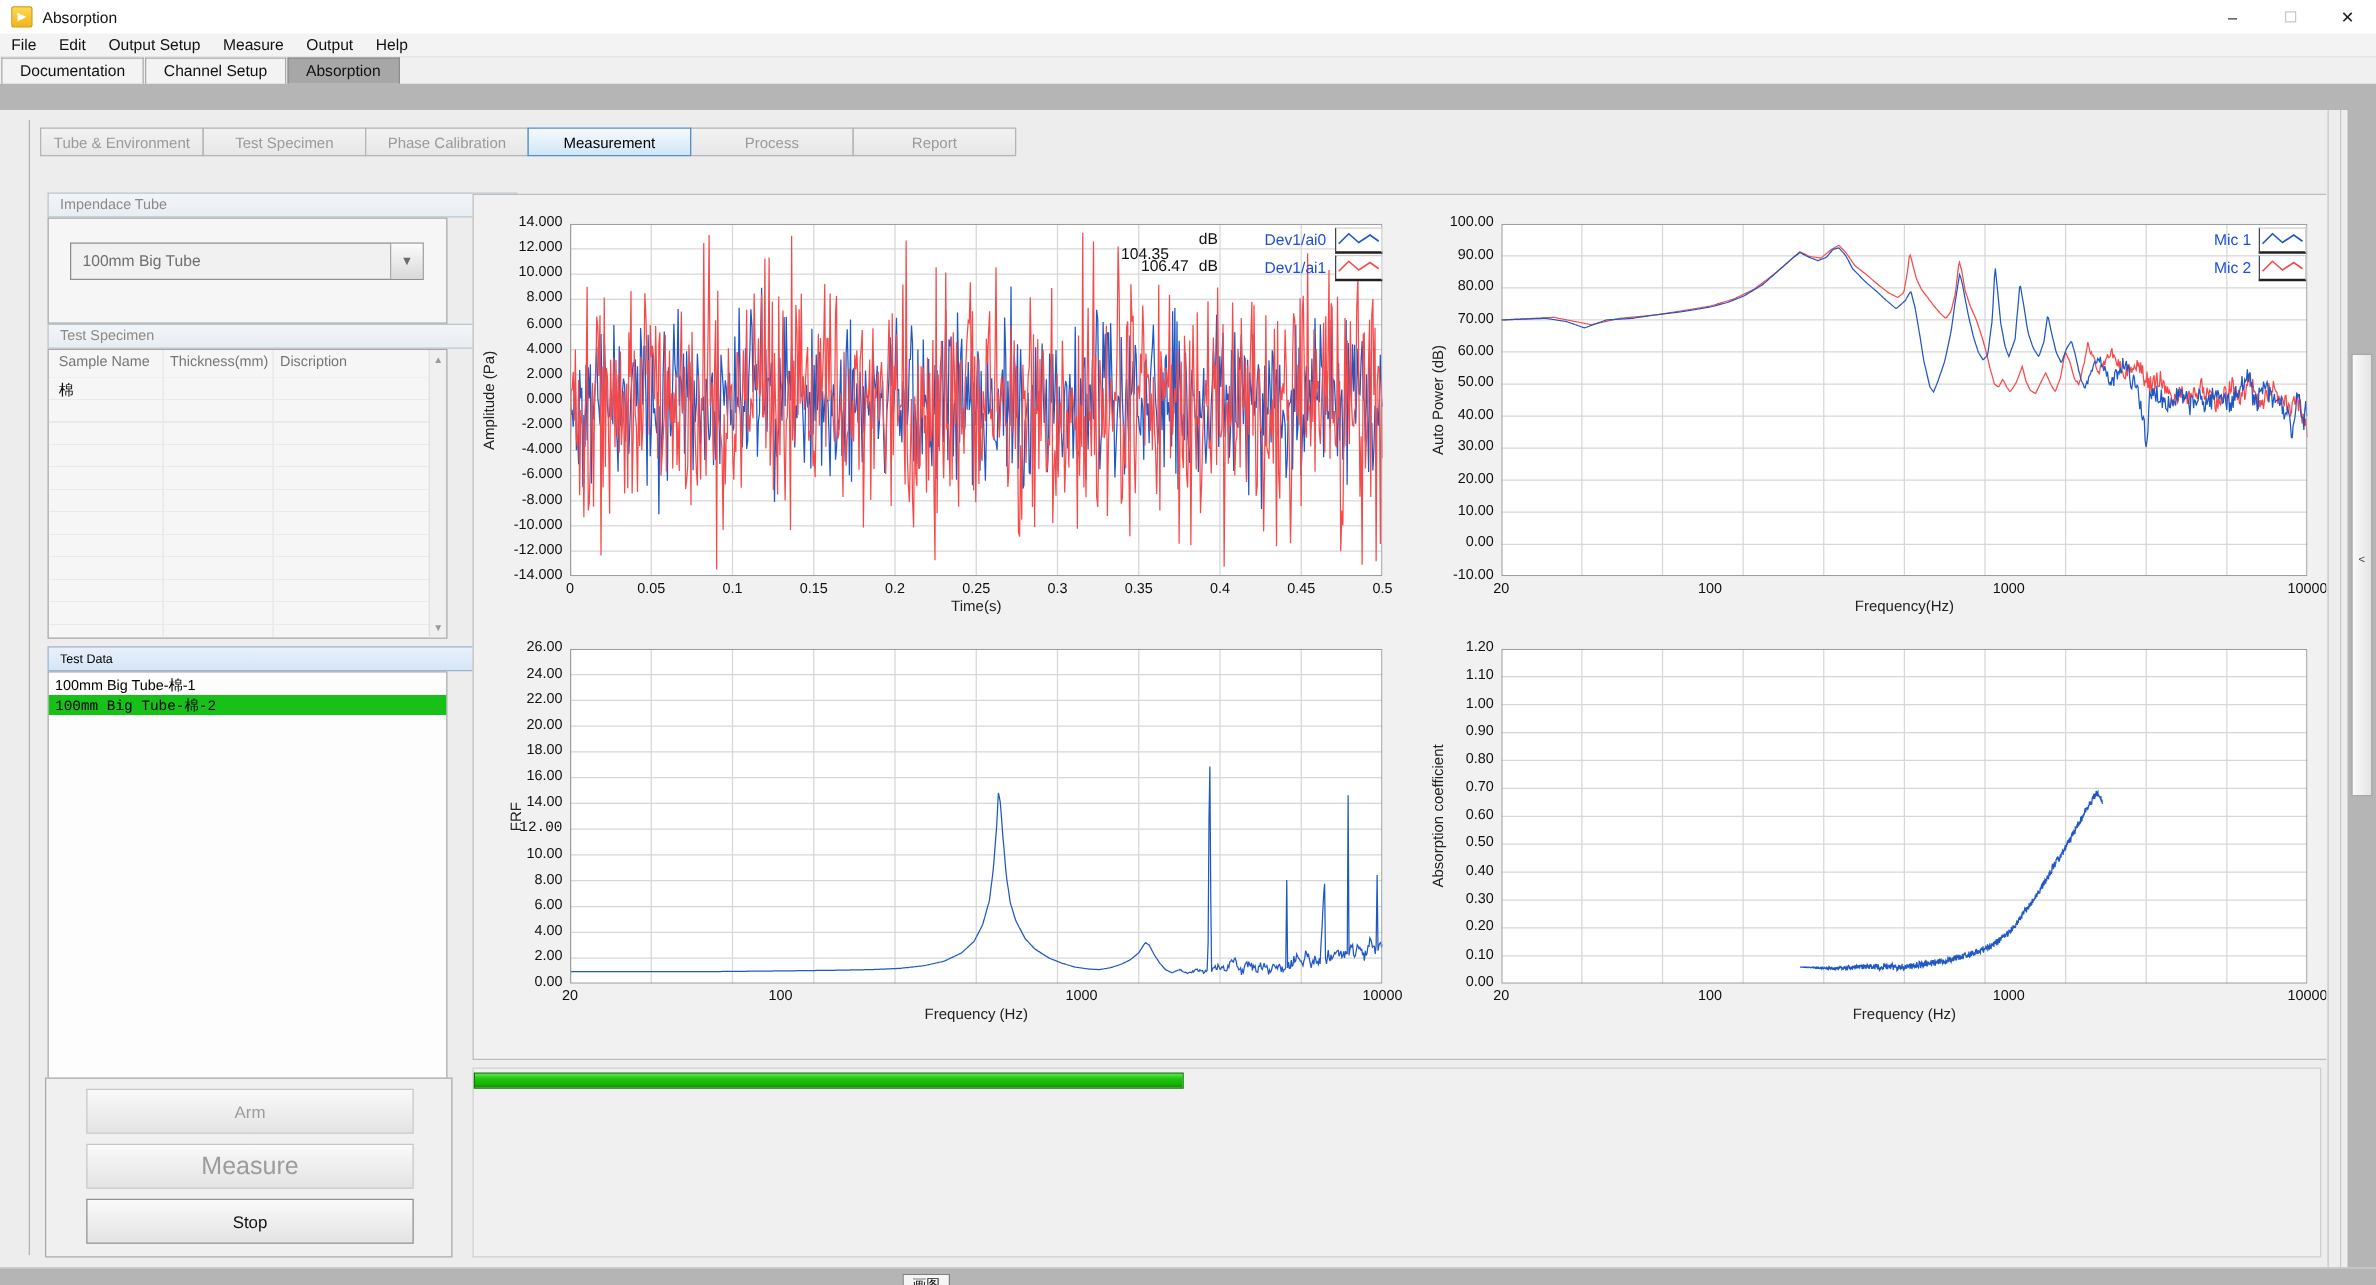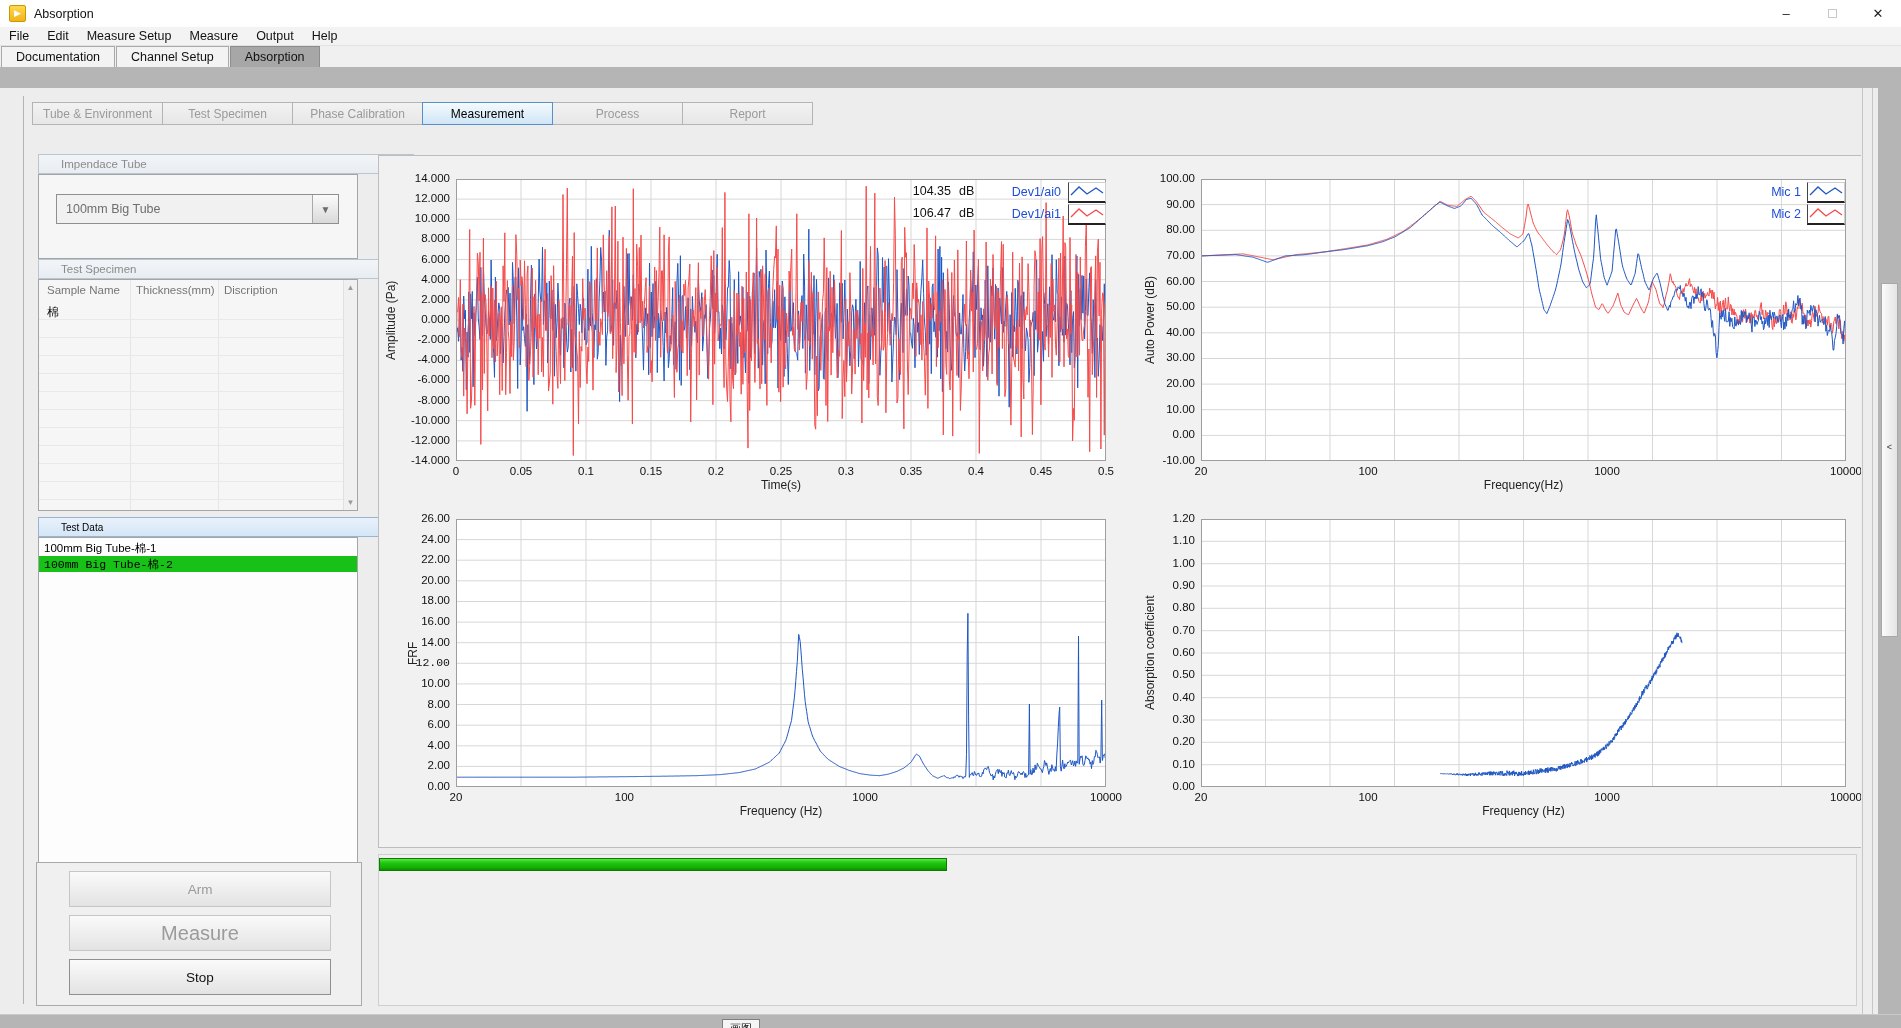--- a/index.html
+++ b/index.html
@@ -29,21 +29,21 @@
   
   #page { position:absolute; left:0; top:88px; width:1901px; height:926px; background:#ededed; }
   #left-rule { position:absolute; left:23px; top:8px; width:1px; height:908px; background:#b3b3b3; }
 
   
   #subtabs { position:absolute; left:32px; top:14px; display:flex; }
   .subtab { width:131px; height:23px; display:flex; align-items:center; justify-content:center; font-size:12px; color:#9a9a9a; background:linear-gradient(#f2f2f2,#e7e7e7); border:1px solid #b4b4b4; margin-right:-1px; }
   .subtab.active { color:#000; background:linear-gradient(#f5fafd,#cfe6f7); border:1px solid #5591c8; position:relative; z-index:2; }
 
   
-  .grp-header { position:absolute; left:38px; width:376px; height:20px; background:linear-gradient(#f2f5f8,#e8edf2); border:1px solid #b9c6d2; font-size:11.5px; color:#8a8a8a; display:flex; align-items:center; padding-left:22px; }
+  .grp-header { position:absolute; left:38px; width:376px; height:20px; background:linear-gradient(#f2f5f8,#e8edf2); border:1px solid #b9c6d2; font-size:11.5px; color:#8a8a8a; display:flex; align-items:center; padding-left:9px; }
   #imp-box { position:absolute; left:38px; top:86px; width:320px; height:85px; background:#f6f6f6; border:1px solid #a5a5a5; }
   #imp-select { position:absolute; left:17px; top:19px; width:283px; height:30px; background:#f1f1f1; border:1px solid #8f8f8f; display:flex; align-items:center; }
   #imp-select .sel-text { flex:1; font-size:12.5px; color:#6e6e6e; padding-left:9px; }
   #imp-select .sel-btn { width:26px; height:100%; background:linear-gradient(#fbfbfb,#d9d9d9); border-left:1px solid #a8a8a8; display:flex; align-items:center; justify-content:center; color:#6b6b6b; font-size:10px; }
 
   #spec-table { position:absolute; left:38px; top:191px; width:320px; height:232px; background:#f6f6f6; border:1px solid #a5a5a5; overflow:hidden; }
   #spec-cols { position:absolute; left:0; top:0; width:100%; height:22px; font-size:11.5px; color:#757575; }
   #spec-cols span { position:absolute; top:4px; }
   .spec-vline { position:absolute; top:0; width:1px; height:100%; background:#e6e6e6; }
   #spec-rows { position:absolute; left:0; top:22px; right:14px; bottom:0; background:repeating-linear-gradient(to bottom, rgba(0,0,0,0) 0 17px, #e9e9e9 17px 18px); }
@@ -110,21 +110,21 @@
         </div>
       <div class="winbtn">
           <span>✕</span>
         </div>
     </div>
   </div>
 
   <div id="menubar">
     <span class="menu-item">File</span>
     <span class="menu-item">Edit</span>
-    <span class="menu-item">Measure Setup</span>
+    <span class="menu-item">Output Setup</span>
     <span class="menu-item">Measure</span>
     <span class="menu-item">Output</span>
     <span class="menu-item">Help</span>
   </div>
 
   <div id="tabbar">
     <div class="top-tab">Documentation</div>
     <div class="top-tab">Channel Setup</div>
     <div class="top-tab active">Absorption</div>
   </div>
@@ -216,21 +216,21 @@
               <line x1="455.0" y1="0" x2="455.0" y2="282"></line>
               <line x1="520.0" y1="0" x2="520.0" y2="282"></line>
               <line x1="585.0" y1="0" x2="585.0" y2="282"></line>
             </g>
             <polyline points="0.0,137.2 0.9,152.9 1.7,148.8 2.6,162.3 3.4,137.0 4.3,126.7 5.1,181.2 6.0,168.3 6.9,192.4 7.7,117.0 8.6,139.8 9.4,131.2 10.3,210.7 11.1,153.1 12.0,178.3 12.8,112.9 13.7,173.4 14.6,114.9 15.4,139.8 16.3,112.4 17.1,207.8 18.0,133.8 18.8,156.5 19.7,142.2 20.6,114.8 21.4,98.3 22.3,140.0 23.1,147.2 24.0,160.5 24.8,88.3 25.7,142.8 26.5,156.5 27.4,88.1 28.3,118.2 29.1,129.4 30.0,146.9 30.8,154.9 31.7,153.6 32.5,131.9 33.4,141.4 34.3,160.4 35.1,81.0 36.0,133.9 36.8,159.9 37.7,174.1 38.5,198.4 39.4,98.1 40.3,161.5 41.1,154.1 42.0,134.5 42.8,123.9 43.7,129.0 44.5,174.6 45.4,141.8 46.2,151.4 47.1,184.0 48.0,157.4 48.8,134.0 49.7,121.8 50.5,110.9 51.4,114.6 52.2,108.4 53.1,146.0 54.0,114.1 54.8,156.5 55.7,165.8 56.5,83.4 57.4,105.1 58.2,144.8 59.1,98.2 59.9,97.9 60.8,141.3 61.7,209.5 62.5,88.8 63.4,127.7 64.2,186.0 65.1,161.5 65.9,102.0 66.8,151.5 67.7,147.7 68.5,159.6 69.4,167.6 70.2,135.0 71.1,232.3 71.9,145.6 72.8,171.5 73.6,184.8 74.5,120.6 75.4,86.2 76.2,114.6 77.1,163.7 77.9,205.6 78.8,114.9 79.6,141.1 80.5,169.9 81.4,160.8 82.2,124.3 83.1,80.1 83.9,112.0 84.8,122.3 85.6,122.5 86.5,68.2 87.4,145.6 88.2,121.7 89.1,125.9 89.9,150.8 90.8,103.8 91.6,184.0 92.5,159.3 93.3,102.0 94.2,138.5 95.1,139.8 95.9,110.9 96.8,151.4 97.6,123.0 98.5,197.2 99.3,125.4 100.2,158.8 101.1,143.3 101.9,104.1 102.8,123.1 103.6,151.2 104.5,176.3 105.3,140.5 106.2,149.3 107.0,138.3 107.9,188.9 108.8,124.1 109.6,127.1 110.5,158.9 111.3,173.1 112.2,168.3 113.0,125.4 113.9,119.1 114.8,193.0 115.6,150.1 116.5,188.7 117.3,128.9 118.2,107.0 119.0,140.4 119.9,192.2 120.8,104.8 121.6,116.6 122.5,129.5 123.3,145.6 124.2,125.2 125.0,131.2 125.9,153.8 126.7,127.6 127.6,119.5 128.5,161.1 129.3,148.9 130.2,165.7 131.0,163.4 131.9,90.2 132.7,151.4 133.6,138.7 134.5,146.7 135.3,67.3 136.2,133.7 137.0,148.9 137.9,178.7 138.7,145.8 139.6,150.6 140.4,99.6 141.3,180.2 142.2,173.3 143.0,122.9 143.9,101.5 144.7,68.5 145.6,82.2 146.4,134.7 147.3,113.0 148.2,133.1 149.0,112.2 149.9,186.4 150.7,158.2 151.6,151.7 152.4,94.3 153.3,51.2 154.2,152.7 155.0,152.6 155.9,145.1 156.7,100.8 157.6,166.3 158.4,123.5 159.3,123.6 160.1,129.9 161.0,111.3 161.9,127.5 162.7,158.5 163.6,222.6 164.4,156.1 165.3,186.4 166.1,175.9 167.0,163.8 167.9,107.3 168.7,140.7 169.6,157.5 170.4,107.3 171.3,74.7 172.1,146.0 173.0,74.4 173.8,121.7 174.7,129.5 175.6,117.8 176.4,141.2 177.3,95.7 178.1,126.7 179.0,154.9 179.8,178.9 180.7,145.4 181.6,155.5 182.4,105.0 183.3,108.2 184.1,118.2 185.0,137.7 185.8,138.4 186.7,162.8 187.5,191.1 188.4,146.3 189.3,128.8 190.1,146.9 191.0,144.0 191.8,134.6 192.7,195.8 193.5,84.1 194.4,168.6 195.3,113.1 196.1,157.7 197.0,104.6 197.8,149.2 198.7,136.6 199.5,102.6 200.4,108.5 201.3,193.6 202.1,134.0 203.0,159.0 203.8,142.5 204.7,131.8 205.5,140.3 206.4,142.5 207.2,167.7 208.1,202.0 209.0,133.0 209.8,154.0 210.7,128.4 211.5,137.9 212.4,188.7 213.2,179.6 214.1,156.6 215.0,165.1 215.8,138.5 216.7,108.6 217.5,185.7 218.4,151.4 219.2,142.6 220.1,190.4 220.9,104.1 221.8,84.4 222.7,124.5 223.5,201.2 224.4,76.7 225.2,206.4 226.1,117.7 226.9,116.3 227.8,151.6 228.7,149.0 229.5,127.6 230.4,159.2 231.2,152.5 232.1,118.8 232.9,147.4 233.8,190.7 234.7,130.0 235.5,167.4 236.4,117.4 237.2,138.5 238.1,137.8 238.9,153.4 239.8,142.1 240.6,157.8 241.5,163.7 242.4,100.7 243.2,120.8 244.1,132.4 244.9,127.7 245.8,113.7 246.6,172.1 247.5,159.1 248.4,135.8 249.2,139.5 250.1,125.6 250.9,168.9 251.8,199.4 252.6,186.0 253.5,149.6 254.3,140.8 255.2,123.1 256.1,90.9 256.9,129.7 257.8,96.6 258.6,154.6 259.5,138.4 260.3,107.7 261.2,75.3 262.1,133.1 262.9,132.8 263.8,169.7 264.6,149.0 265.5,175.0 266.3,125.8 267.2,135.1 268.1,170.0 268.9,104.6 269.8,160.8 270.6,147.8 271.5,108.6 272.3,108.4 273.2,81.5 274.0,95.5 274.9,189.9 275.8,144.2 276.6,158.1 277.5,192.1 278.3,100.6 279.2,195.9 280.0,173.6 280.9,148.0 281.8,184.4 282.6,92.7 283.5,146.4 284.3,136.9 285.2,143.7 286.0,150.4 286.9,108.2 287.7,178.9 288.6,169.3 289.5,194.0 290.3,151.6 291.2,152.1 292.0,113.0 292.9,204.3 293.7,117.2 294.6,178.5 295.5,172.1 296.3,114.0 297.2,106.0 298.0,93.9 298.9,174.8 299.7,131.1 300.6,69.2 301.4,124.1 302.3,189.2 303.2,92.4 304.0,98.1 304.9,90.3 305.7,119.6 306.6,186.1 307.4,144.9 308.3,141.0 309.2,204.8 310.0,71.1 310.9,123.5 311.7,174.9 312.6,104.3 313.4,92.0 314.3,143.7 315.2,168.6 316.0,162.4 316.9,122.3 317.7,148.7 318.6,110.7 319.4,149.0 320.3,140.8 321.1,102.5 322.0,209.1 322.9,127.1 323.7,149.1 324.6,161.3 325.4,128.7 326.3,102.0 327.1,110.0 328.0,197.5 328.9,117.8 329.7,164.0 330.6,151.5 331.4,174.3 332.3,205.5 333.1,167.1 334.0,102.1 334.8,152.3 335.7,149.0 336.6,131.2 337.4,123.6 338.3,162.6 339.1,171.9 340.0,173.4 340.8,174.5 341.7,181.2 342.6,131.9 343.4,164.8 344.3,137.2 345.1,127.6 346.0,116.6 346.8,169.5 347.7,75.0 348.6,107.1 349.4,194.1 350.3,125.8 351.1,149.0 352.0,161.6 352.8,50.2 353.7,191.5 354.5,163.4 355.4,105.7 356.3,120.3 357.1,155.2 358.0,96.5 358.8,195.9 359.7,141.7 360.5,100.4 361.4,139.0 362.3,211.8 363.1,209.3 364.0,158.0 364.8,153.5 365.7,144.7 366.5,135.3 367.4,198.8 368.2,200.3 369.1,133.4 370.0,128.8 370.8,171.0 371.7,181.4 372.5,98.9 373.4,149.9 374.2,148.7 375.1,133.8 376.0,138.2 376.8,147.7 377.7,95.8 378.5,132.0 379.4,159.4 380.2,150.7 381.1,124.4 381.9,198.8 382.8,176.0 383.7,103.8 384.5,111.6 385.4,143.2 386.2,104.2 387.1,159.9 387.9,137.8 388.8,101.0 389.7,148.9 390.5,197.9 391.4,130.2 392.2,153.5 393.1,163.8 393.9,186.8 394.8,171.2 395.7,133.8 396.5,125.8 397.4,129.5 398.2,179.8 399.1,138.0 399.9,120.3 400.8,150.4 401.6,131.2 402.5,187.7 403.4,158.8 404.2,82.4 405.1,180.1 405.9,181.1 406.8,182.2 407.6,188.1 408.5,123.7 409.4,145.9 410.2,123.9 411.1,110.4 411.9,106.9 412.8,204.3 413.6,136.0 414.5,180.5 415.3,129.1 416.2,129.1 417.1,159.8 417.9,108.6 418.8,156.4 419.6,143.5 420.5,112.9 421.3,68.9 422.2,76.2 423.1,148.7 423.9,196.3 424.8,174.0 425.6,161.8 426.5,78.6 427.3,123.4 428.2,88.0 429.1,133.5 429.9,87.3 430.8,87.3 431.6,152.5 432.5,79.7 433.3,114.2 434.2,154.9 435.0,141.1 435.9,203.0 436.8,179.8 437.6,159.7 438.5,138.1 439.3,139.0 440.2,155.8 441.0,90.6 441.9,140.7 442.8,163.4 443.6,200.6 444.5,138.0 445.3,124.2 446.2,152.1 447.0,173.7 447.9,89.5 448.7,137.2 449.6,133.9 450.5,109.9 451.3,136.5 452.2,97.0 453.0,106.5 453.9,153.9 454.7,154.3 455.6,164.2 456.5,169.3 457.3,139.3 458.2,147.2 459.0,188.8 459.9,111.5 460.7,108.7 461.6,153.3 462.5,143.6 463.3,175.5 464.2,125.9 465.0,110.7 465.9,98.5 466.7,80.9 467.6,114.6 468.4,141.0 469.3,152.3 470.2,176.3 471.0,162.0 471.9,141.0 472.7,115.0 473.6,165.2 474.4,118.9 475.3,194.7 476.2,108.2 477.0,104.8 477.9,152.7 478.7,142.7 479.6,158.2 480.4,135.2 481.3,178.2 482.1,70.0 483.0,151.8 483.9,67.4 484.7,199.9 485.6,78.2 486.4,212.6 487.3,93.7 488.1,122.0 489.0,152.1 489.9,169.8 490.7,152.3 491.6,173.1 492.4,103.2 493.3,129.4 494.1,167.8 495.0,183.8 495.8,191.4 496.7,136.2 497.6,116.6 498.4,136.8 499.3,137.8 500.1,154.5 501.0,157.3 501.8,153.6 502.7,198.5 503.6,133.9 504.4,154.7 505.3,155.2 506.1,142.9 507.0,115.5 507.8,169.3 508.7,192.0 509.6,172.6 510.4,145.6 511.3,171.3 512.1,175.4 513.0,144.2 513.8,128.2 514.7,101.5 515.5,115.8 516.4,121.5 517.3,72.8 518.1,125.3 519.0,178.6 519.8,106.0 520.7,130.5 521.5,107.0 522.4,87.3 523.3,141.6 524.1,170.6 525.0,128.8 525.8,141.1 526.7,135.9 527.5,187.2 528.4,165.8 529.2,101.1 530.1,151.9 531.0,197.8 531.8,86.8 532.7,158.5 533.5,160.0 534.4,163.2 535.2,106.9 536.1,116.9 537.0,88.9 537.8,123.2 538.7,160.1 539.5,105.4 540.4,161.0 541.2,204.5 542.1,108.9 543.0,217.2 543.8,119.1 544.7,133.0 545.5,145.0 546.4,88.6 547.2,153.5 548.1,142.0 548.9,147.4 549.8,124.9 550.7,112.4 551.5,122.6 552.4,157.5 553.2,228.2 554.1,135.7 554.9,169.4 555.8,113.5 556.7,178.0 557.5,146.8 558.4,152.6 559.2,109.3 560.1,132.5 560.9,175.0 561.8,101.2 562.6,106.2 563.5,147.8 564.4,126.4 565.2,116.5 566.1,169.7 566.9,139.2 567.8,112.8 568.6,159.2 569.5,171.7 570.4,148.9 571.2,152.9 572.1,161.1 572.9,203.3 573.8,188.4 574.6,149.0 575.5,144.1 576.4,142.4 577.2,133.3 578.1,196.6 578.9,131.9 579.8,150.5 580.6,80.8 581.5,173.2 582.3,163.6 583.2,99.3 584.1,141.7 584.9,201.5 585.8,173.1 586.6,152.5 587.5,182.3 588.3,125.5 589.2,113.6 590.1,157.6 590.9,139.7 591.8,124.8 592.6,164.6 593.5,107.8 594.3,140.5 595.2,132.4 596.0,75.7 596.9,138.1 597.8,141.2 598.6,132.2 599.5,142.8 600.3,80.7 601.2,113.6 602.0,115.4 602.9,186.8 603.8,137.8 604.6,153.0 605.5,117.9 606.3,156.4 607.2,150.0 608.0,163.2 608.9,77.0 609.7,156.1 610.6,124.1 611.5,126.3 612.3,144.1 613.2,159.0 614.0,185.9 614.9,111.6 615.7,173.6 616.6,139.8 617.5,132.6 618.3,188.8 619.2,175.2 620.0,125.0 620.9,77.1 621.7,208.8 622.6,95.4 623.5,147.2 624.3,109.8 625.2,140.4 626.0,96.4 626.9,134.2 627.7,96.9 628.6,160.0 629.4,132.3 630.3,99.9 631.2,135.9 632.0,136.7 632.9,108.6 633.7,93.8 634.6,138.9 635.4,142.5 636.3,174.6 637.2,120.6 638.0,150.9 638.9,198.5 639.7,100.9 640.6,161.8 641.4,159.2 642.3,197.3 643.1,180.8 644.0,145.6 644.9,172.2 645.7,147.2 646.6,161.5 647.4,140.4 648.3,104.8 649.1,137.2 650.0,146.5" fill="none" stroke="#1f57c4" stroke-width="1"></polyline>
             <polyline points="0.0,210.3 0.9,132.7 1.7,132.7 2.6,118.4 3.4,157.6 4.3,100.7 5.1,172.4 6.0,178.6 6.9,125.1 7.7,217.1 8.6,149.1 9.4,159.1 10.3,160.6 11.1,234.8 12.0,152.6 12.8,139.3 13.7,50.5 14.6,229.3 15.4,223.3 16.3,190.0 17.1,153.0 18.0,127.4 18.8,226.3 19.7,134.6 20.6,126.6 21.4,74.2 22.3,84.2 23.1,121.8 24.0,73.3 24.8,265.4 25.7,114.5 26.5,211.0 27.4,59.1 28.3,194.5 29.1,115.4 30.0,122.7 30.8,165.1 31.7,231.9 32.5,108.8 33.4,157.0 34.3,137.9 35.1,107.0 36.0,178.7 36.8,109.0 37.7,169.6 38.5,121.3 39.4,182.9 40.3,102.3 41.1,176.9 42.0,159.3 42.8,134.0 43.7,215.8 44.5,142.2 45.4,127.8 46.2,211.6 47.1,86.8 48.0,122.5 48.8,53.8 49.7,215.7 50.5,173.7 51.4,101.5 52.2,151.8 53.1,162.2 54.0,214.5 54.8,142.6 55.7,177.8 56.5,106.6 57.4,181.2 58.2,162.7 59.1,118.5 59.9,55.7 60.8,76.8 61.7,120.7 62.5,109.1 63.4,168.7 64.2,81.1 65.1,106.8 65.9,97.6 66.8,106.3 67.7,140.4 68.5,81.8 69.4,125.6 70.2,187.8 71.1,96.1 71.9,86.9 72.8,201.5 73.6,187.6 74.5,171.7 75.4,153.3 76.2,89.1 77.1,198.2 77.9,117.7 78.8,149.0 79.6,101.4 80.5,159.2 81.4,135.7 82.2,195.8 83.1,135.1 83.9,159.4 84.8,120.3 85.6,192.9 86.5,158.5 87.4,197.7 88.2,118.1 89.1,70.2 89.9,152.0 90.8,140.5 91.6,114.5 92.5,212.1 93.3,204.9 94.2,193.9 95.1,96.6 95.9,119.3 96.8,225.2 97.6,86.7 98.5,143.5 99.3,147.2 100.2,172.5 101.1,197.8 101.9,209.4 102.8,121.3 103.6,170.3 104.5,204.6 105.3,139.5 106.2,148.8 107.0,15.5 107.9,141.3 108.8,201.6 109.6,147.1 110.5,85.4 111.3,9.1 112.2,145.7 113.0,136.8 113.9,126.8 114.8,188.5 115.6,117.8 116.5,77.3 117.3,276.5 118.2,53.6 119.0,155.5 119.9,163.3 120.8,171.3 121.6,180.1 122.5,244.9 123.3,152.5 124.2,208.5 125.0,167.5 125.9,172.2 126.7,99.7 127.6,140.4 128.5,130.4 129.3,129.1 130.2,186.7 131.0,204.7 131.9,168.0 132.7,182.5 133.6,102.6 134.5,106.7 135.3,145.0 136.2,153.2 137.0,211.1 137.9,139.0 138.7,101.2 139.6,140.1 140.4,142.0 141.3,68.9 142.2,165.5 143.0,152.9 143.9,166.4 144.7,139.7 145.6,145.1 146.4,155.6 147.3,55.9 148.2,104.7 149.0,130.7 149.9,132.7 150.7,91.7 151.6,138.5 152.4,134.6 153.3,56.7 154.2,154.4 155.0,154.5 155.9,27.8 156.7,179.7 157.6,127.6 158.4,123.3 159.3,27.0 160.1,193.6 161.0,165.5 161.9,62.2 162.7,213.0 163.6,103.4 164.4,143.5 165.3,167.5 166.1,216.6 167.0,58.2 167.9,184.9 168.7,134.9 169.6,126.2 170.4,69.4 171.3,175.6 172.1,221.3 173.0,157.7 173.8,154.7 174.7,117.6 175.6,151.3 176.4,244.9 177.3,9.7 178.1,173.3 179.0,109.5 179.8,175.2 180.7,65.1 181.6,87.6 182.4,153.0 183.3,68.5 184.1,143.9 185.0,56.1 185.8,141.8 186.7,122.1 187.5,149.0 188.4,125.3 189.3,108.6 190.1,98.7 191.0,173.6 191.8,166.9 192.7,168.6 193.5,107.1 194.4,193.9 195.3,181.5 196.1,202.8 197.0,152.1 197.8,126.4 198.7,88.0 199.5,161.5 200.4,91.5 201.3,141.4 202.1,121.5 203.0,93.4 203.8,48.2 204.7,178.3 205.5,91.9 206.4,91.6 207.2,141.7 208.1,55.8 209.0,137.2 209.8,135.2 210.7,159.4 211.5,174.1 212.4,72.2 213.2,57.9 214.1,172.4 215.0,168.1 215.8,152.1 216.7,136.1 217.5,168.7 218.4,218.5 219.2,102.4 220.1,143.8 220.9,193.3 221.8,169.5 222.7,164.9 223.5,116.2 224.4,144.4 225.2,171.7 226.1,142.1 226.9,174.1 227.8,105.1 228.7,116.5 229.5,101.3 230.4,129.6 231.2,196.7 232.1,109.0 232.9,100.2 233.8,85.1 234.7,243.0 235.5,174.7 236.4,139.3 237.2,131.1 238.1,147.6 238.9,136.4 239.8,108.6 240.6,220.9 241.5,125.6 242.4,83.7 243.2,196.1 244.1,131.2 244.9,139.7 245.8,123.3 246.6,118.2 247.5,157.6 248.4,121.6 249.2,110.6 250.1,133.2 250.9,158.8 251.8,178.8 252.6,200.2 253.5,136.5 254.3,116.3 255.2,76.8 256.1,115.1 256.9,225.7 257.8,71.6 258.6,185.2 259.5,114.1 260.3,133.0 261.2,88.4 262.1,162.0 262.9,154.7 263.8,147.8 264.6,145.3 265.5,145.9 266.3,48.6 267.2,166.5 268.1,208.6 268.9,13.4 269.8,181.7 270.6,207.9 271.5,222.5 272.3,183.7 273.2,140.3 274.0,220.2 274.9,242.8 275.8,138.2 276.6,200.1 277.5,209.7 278.3,111.5 279.2,196.0 280.0,193.6 280.9,114.1 281.8,155.5 282.6,115.1 283.5,167.5 284.3,153.2 285.2,215.2 286.0,107.1 286.9,205.3 287.7,119.5 288.6,174.0 289.5,168.6 290.3,93.0 291.2,212.7 292.0,269.1 292.9,34.8 293.7,231.5 294.6,120.6 295.5,181.9 296.3,129.8 297.2,93.7 298.0,163.5 298.9,203.5 299.7,162.3 300.6,39.0 301.4,164.5 302.3,159.8 303.2,172.4 304.0,209.9 304.9,91.8 305.7,204.8 306.6,86.8 307.4,114.1 308.3,160.7 309.2,94.9 310.0,171.0 310.9,226.4 311.7,113.4 312.6,108.9 313.4,168.6 314.3,147.3 315.2,183.9 316.0,130.4 316.9,107.5 317.7,90.6 318.6,77.5 319.4,79.0 320.3,46.9 321.1,140.2 322.0,70.1 322.9,213.2 323.7,106.3 324.6,222.7 325.4,152.3 326.3,106.3 327.1,208.2 328.0,130.9 328.9,185.1 329.7,189.8 330.6,134.1 331.4,147.2 332.3,157.9 333.1,92.1 334.0,111.6 334.8,88.0 335.7,70.0 336.6,156.3 337.4,148.2 338.3,169.8 339.1,172.5 340.0,112.4 340.8,34.8 341.7,150.4 342.6,135.3 343.4,171.1 344.3,154.4 345.1,123.3 346.0,142.4 346.8,121.9 347.7,135.0 348.6,161.1 349.4,160.1 350.3,210.5 351.1,197.4 352.0,142.4 352.8,81.8 353.7,167.3 354.5,137.0 355.4,93.3 356.3,180.2 357.1,113.6 358.0,161.9 358.8,246.5 359.7,250.2 360.5,177.3 361.4,236.7 362.3,112.9 363.1,140.2 364.0,133.4 364.8,191.4 365.7,155.2 366.5,122.3 367.4,114.4 368.2,58.9 369.1,112.6 370.0,226.5 370.8,88.5 371.7,242.5 372.5,147.8 373.4,152.1 374.2,92.3 375.1,196.1 376.0,108.3 376.8,173.8 377.7,123.6 378.5,100.9 379.4,134.8 380.2,158.7 381.1,198.8 381.9,194.4 382.8,171.8 383.7,177.3 384.5,130.1 385.4,51.5 386.2,239.6 387.1,196.1 387.9,181.5 388.8,217.6 389.7,120.1 390.5,202.7 391.4,168.5 392.2,142.7 393.1,167.3 393.9,93.7 394.8,131.5 395.7,214.9 396.5,191.0 397.4,150.1 398.2,151.4 399.1,195.1 399.9,132.0 400.8,159.5 401.6,131.1 402.5,141.1 403.4,153.3 404.2,165.1 405.1,154.5 405.9,244.0 406.8,89.4 407.6,201.6 408.5,145.5 409.4,178.4 410.2,7.2 411.1,210.9 411.9,154.0 412.8,218.8 413.6,131.4 414.5,67.3 415.3,157.5 416.2,150.0 417.1,185.9 417.9,128.6 418.8,14.2 419.6,184.9 420.5,106.3 421.3,217.5 422.2,226.5 423.1,171.8 423.9,109.1 424.8,129.6 425.6,170.8 426.5,131.6 427.3,171.3 428.2,166.9 429.1,81.6 429.9,233.8 430.8,172.5 431.6,154.3 432.5,123.5 433.3,144.9 434.2,166.3 435.0,150.3 435.9,134.5 436.8,141.9 437.6,103.4 438.5,18.2 439.3,55.2 440.2,148.9 441.0,224.0 441.9,219.3 442.8,159.9 443.6,189.3 444.5,195.5 445.3,82.6 446.2,78.2 447.0,189.9 447.9,249.9 448.7,48.4 449.6,78.3 450.5,73.7 451.3,179.2 452.2,215.6 453.0,171.0 453.9,131.8 454.7,129.5 455.6,140.2 456.5,104.0 457.3,119.7 458.2,65.5 459.0,90.5 459.9,177.4 460.7,103.8 461.6,123.1 462.5,120.4 463.3,128.8 464.2,165.7 465.0,135.8 465.9,181.0 466.7,122.5 467.6,165.2 468.4,178.8 469.3,216.2 470.2,174.1 471.0,48.9 471.9,229.4 472.7,102.0 473.6,119.5 474.4,142.0 475.3,124.6 476.2,139.3 477.0,115.2 477.9,125.4 478.7,130.9 479.6,56.8 480.4,187.6 481.3,112.9 482.1,168.7 483.0,147.8 483.9,131.7 484.7,143.1 485.6,120.8 486.4,100.8 487.3,255.9 488.1,157.0 489.0,110.5 489.9,185.7 490.7,195.4 491.6,89.7 492.4,112.1 493.3,201.3 494.1,211.0 495.0,165.4 495.8,93.5 496.7,257.1 497.6,141.1 498.4,81.0 499.3,132.2 500.1,156.3 501.0,196.5 501.8,70.9 502.7,160.3 503.6,155.9 504.4,231.5 505.3,207.9 506.1,171.1 507.0,146.6 507.8,143.1 508.7,125.1 509.6,146.3 510.4,62.0 511.3,180.0 512.1,173.8 513.0,199.8 513.8,159.3 514.7,91.0 515.5,132.1 516.4,112.8 517.3,193.0 518.1,51.1 519.0,142.8 519.8,169.7 520.7,170.3 521.5,164.6 522.4,80.4 523.3,274.4 524.1,176.5 525.0,147.3 525.8,142.4 526.7,191.9 527.5,129.8 528.4,161.7 529.2,154.4 530.1,63.0 531.0,132.6 531.8,201.3 532.7,174.6 533.5,170.0 534.4,100.1 535.2,114.5 536.1,195.0 537.0,75.5 537.8,125.7 538.7,149.6 539.5,138.5 540.4,107.2 541.2,206.5 542.1,113.2 543.0,168.7 543.8,128.1 544.7,90.6 545.5,62.5 546.4,169.6 547.2,65.3 548.1,142.8 548.9,217.7 549.8,209.8 550.7,119.9 551.5,116.2 552.4,165.1 553.2,164.2 554.1,183.3 554.9,246.1 555.8,182.3 556.7,73.2 557.5,179.2 558.4,183.0 559.2,188.1 560.1,148.2 560.9,169.1 561.8,140.6 562.6,191.8 563.5,84.0 564.4,145.0 565.2,257.9 566.1,77.9 566.9,199.1 567.8,220.0 568.6,130.3 569.5,140.9 570.4,127.6 571.2,135.9 572.1,84.6 572.9,112.5 573.8,157.8 574.6,141.1 575.5,184.2 576.4,255.6 577.2,208.7 578.1,106.2 578.9,71.7 579.8,77.7 580.6,141.1 581.5,153.9 582.3,112.9 583.2,161.1 584.1,59.6 584.9,225.8 585.8,71.9 586.6,57.6 587.5,120.3 588.3,164.2 589.2,171.1 590.1,23.6 590.9,148.0 591.8,146.5 592.6,178.1 593.5,126.4 594.3,158.5 595.2,84.5 596.0,198.4 596.9,100.0 597.8,132.3 598.6,125.9 599.5,165.7 600.3,176.2 601.2,143.5 602.0,121.6 602.9,79.2 603.8,182.9 604.6,74.0 605.5,150.4 606.3,118.9 607.2,37.0 608.0,187.9 608.9,63.6 609.7,67.5 610.6,159.8 611.5,149.9 612.3,176.4 613.2,178.8 614.0,58.5 614.9,155.2 615.7,126.1 616.6,261.9 617.5,229.5 618.3,241.3 619.2,157.0 620.0,75.4 620.9,178.0 621.7,93.5 622.6,135.7 623.5,176.2 624.3,78.0 625.2,142.7 626.0,161.0 626.9,161.8 627.7,150.6 628.6,145.9 629.4,67.6 630.3,42.6 631.2,139.7 632.0,218.3 632.9,170.0 633.7,272.7 634.6,88.6 635.4,87.6 636.3,195.7 637.2,171.0 638.0,155.2 638.9,107.1 639.7,76.9 640.6,218.5 641.4,73.3 642.3,60.3 643.1,137.0 644.0,83.3 644.9,270.0 645.7,129.7 646.6,113.8 647.4,115.6 648.3,256.1 649.1,124.2 650.0,187.6" fill="none" stroke="#f64a4a" stroke-width="1"></polyline>
             <rect x="0.5" y="0.5" width="649" height="281" fill="none" stroke="#9e9e9e" stroke-width="1"></rect>
           </svg>
         <div class="ylabel" style="left:-72px;">Amplitude (Pa)</div>
         <div class="xlabel" style="top:299px;">Time(s)</div>
-        <div class="readout-val" style="left:425px; top:5px;">104.35</div>
+        <div class="readout-val" style="left:425px; top:17px;text-align:center;">104.35</div>
         <div class="readout-unit" style="left:503px; top:5px;">dB</div>
         <div class="readout-val" style="left:425px; top:27px;">106.47</div>
         <div class="readout-unit" style="left:503px; top:27px;">dB</div>
         <div class="legend-name" style="left:480px; top:6px; width:125px;">Dev1/ai0</div>
         <div class="legend-swatch" style="left:612px; top:3px;">
           <svg width="36" height="18" viewBox="0 0 36 18">
               <polyline points="2,12 10,4 18,11 27,5 34,10" fill="none" stroke="var(--series-blue)" stroke-width="1.3"></polyline>
             </svg>
         </div>
         <div class="legend-name" style="left:480px; top:28px; width:125px;">Dev1/ai1</div>

